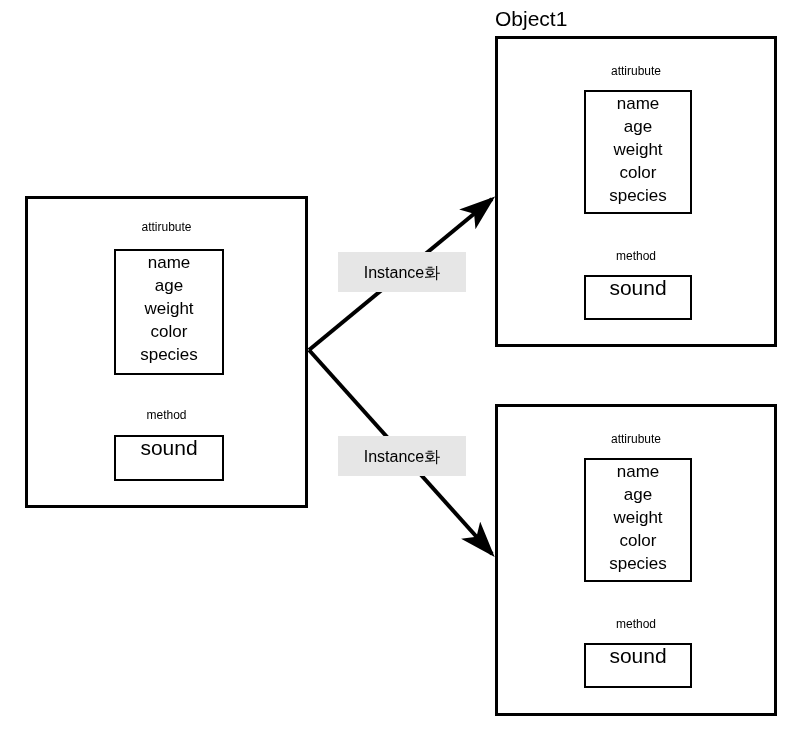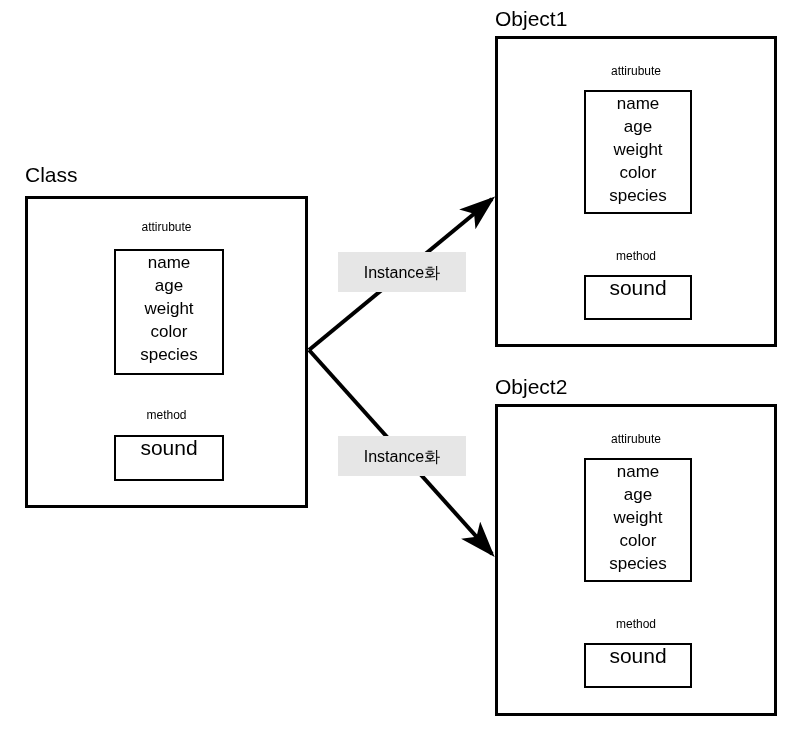--- a/index.html
+++ b/index.html
@@ -98,21 +98,20 @@
   <svg id="edges" viewBox="0 0 806 736" width="806" height="736">
     <defs>
       <marker id="arrowhead" markerWidth="9" markerHeight="9" refX="8" refY="3.2" orient="auto" markerUnits="strokeWidth">
         <path d="M0,0 L9,3.2 L0,6.4 L2.2,3.2 Z" fill="#000000"></path>
       </marker>
     </defs>
     <line x1="309" y1="350" x2="492" y2="199" stroke="#000000" stroke-width="4" marker-end="url(#arrowhead)"></line>
     <line x1="309" y1="350" x2="492" y2="554" stroke="#000000" stroke-width="4" marker-end="url(#arrowhead)"></line>
   </svg>
 
-  <div class="entity-title" style="left:25px; top:162px; width:283px;">Class</div>
 
   <div class="entity" style="left:25px; top:196px; width:283px; height:312px;">
 
     <div class="section-title" style="left:0; top:16px;">attirubute</div>
 
     <div class="member-box" style="left:86px; top:50px; width:110px; height:126px;">
       <div class="member-item">name</div>
       <div class="member-item">age</div>
       <div class="member-item">weight</div>
       <div class="member-item">color</div>
@@ -140,21 +139,20 @@
       <div class="member-item">species</div>
     </div>
 
     <div class="section-title" style="left:0; top:205px;">method</div>
 
     <div class="member-box single" style="left:86px; top:236px; width:108px; height:45px;">
       <div class="member-item">sound</div>
     </div>
   </div>
 
-  <div class="entity-title" style="left:495px; top:374px; width:282px;">Object2</div>
 
   <div class="entity" style="left:495px; top:404px; width:282px; height:312px;">
 
     <div class="section-title" style="left:0; top:20px;">attirubute</div>
 
     <div class="member-box" style="left:86px; top:51px; width:108px; height:124px;">
       <div class="member-item">name</div>
       <div class="member-item">age</div>
       <div class="member-item">weight</div>
       <div class="member-item">color</div>

